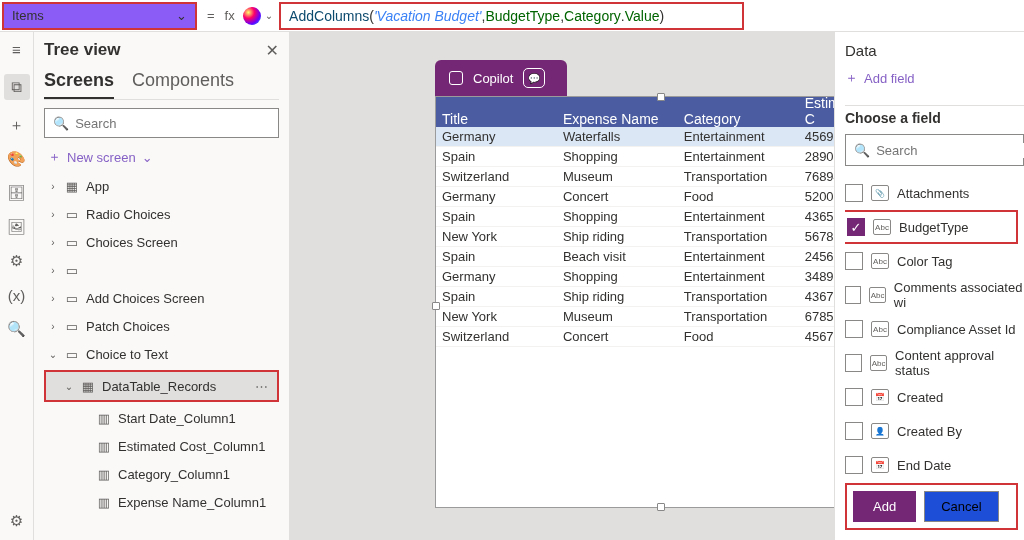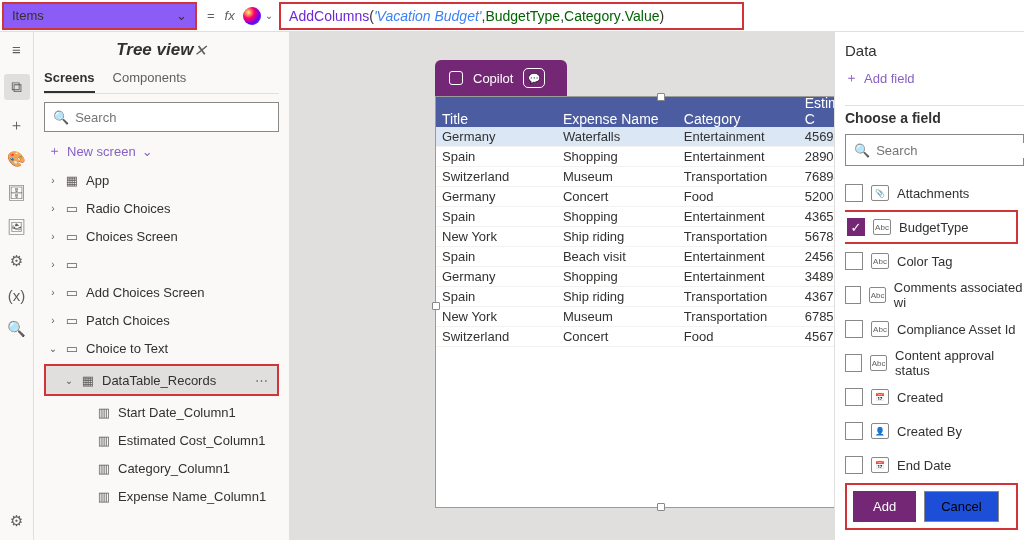--- a/index.html
+++ b/index.html
@@ -1,41 +1,41 @@
 <!DOCTYPE html>
 <html><head>
 <meta charset="utf-8">
 <style>
   * { box-sizing: border-box; margin: 0; padding: 0; font-family: "Segoe UI", Arial, sans-serif; }
   body { width: 1024px; height: 540px; overflow: hidden; background: #faf9f8; color: #323130; font-size: 13px; }
 
   .topbar { display: flex; align-items: center; height: 32px; border-bottom: 1px solid #e1dfdd; background: #fff; }
   .property-dd { width: 195px; height: 28px; margin: 2px 0 2px 2px; border: 2px solid #d13438; display: flex; align-items: center; justify-content: space-between; padding: 0 8px; font-size: 13px; background: #8b5cf6; }
   .eq { padding: 0 10px; color: #605e5c; }
-  .fx { font-style: italic; padding: 0 8px 0 0; color: #605e5c; }
+  .fx { padding: 0 8px 0 0; color: #605e5c; }
   .fx-logo { width: 18px; height: 18px; border-radius: 50%; background: radial-gradient(circle at 30% 30%, #ff6, #f06, #60f, #0cf); margin-right: 4px; }
   .fx-chev { color: #605e5c; margin-right: 6px; font-size: 10px; }
   .formula-bar { flex: 1; height: 28px; border: 2px solid #d13438; display: flex; align-items: center; padding: 0 8px; font-family: Consolas, monospace; font-size: 14px; background: #fff; margin-right: 280px; }
-  .tok-fn { color: #6d28d9; }
+  .tok-fn { color: #0c4a6e; }
   .tok-str { color: #3b82f6; font-style: italic; }
   .tok-id { color: #006400; }
 
   .main { display: flex; height: 508px; }
 
   .leftrail { width: 34px; background: #faf9f8; border-right: 1px solid #e1dfdd; display: flex; flex-direction: column; align-items: center; padding-top: 8px; gap: 16px; }
   .rail-ic { width: 18px; height: 18px; display: flex; align-items: center; justify-content: center; color: #605e5c; font-size: 15px; }
   .rail-ic.active { background: #e1dfdd; border-radius: 3px; width: 26px; height: 26px; }
   .rail-bottom { margin-top: auto; margin-bottom: 10px; }
 
   .treepane { width: 256px; background: #faf9f8; border-right: 1px solid #e1dfdd; padding: 8px 10px; display: flex; flex-direction: column; }
-  .tp-head { display: flex; justify-content: center; align-items: center; font-style: italic; }
+  .tp-head { display: flex; justify-content: space-between; align-items: center; }
   .tp-head h3 { font-size: 17px; font-weight: 600; }
   .tp-close { font-size: 16px; color: #605e5c; }
   .tp-tabs { display: flex; gap: 18px; margin-top: 6px; border-bottom: 1px solid #e1dfdd; }
-  .tp-tab { padding: 4px 0 6px; font-size: 13px; color: #605e5c; }
+  .tp-tab { padding: 4px 0 6px; font-size: 18px; color: #605e5c; }
   .tp-tab.active { color: #323130; border-bottom: 2px solid #323130; font-weight: 600; }
   .tp-search { margin-top: 8px; height: 30px; border: 1px solid #8a8886; display: flex; align-items: center; padding: 0 8px; gap: 6px; background: #fff; }
   .tp-search input { border: none; outline: none; flex: 1; font-size: 13px; }
   .tp-newscreen { display: flex; align-items: center; gap: 6px; color: #8661c5; margin: 10px 4px 6px; font-size: 13px; }
   .tree { font-size: 13px; }
   .tree-item { display: flex; align-items: center; height: 28px; gap: 6px; padding-left: 4px; color: #323130; }
   .tree-item .chev { width: 10px; text-align: center; color: #605e5c; font-size: 10px; }
   .tree-item .ic { width: 16px; text-align: center; color: #605e5c; }
   .tree-item.l2 { padding-left: 18px; }
   .tree-item.l3 { padding-left: 52px; }

